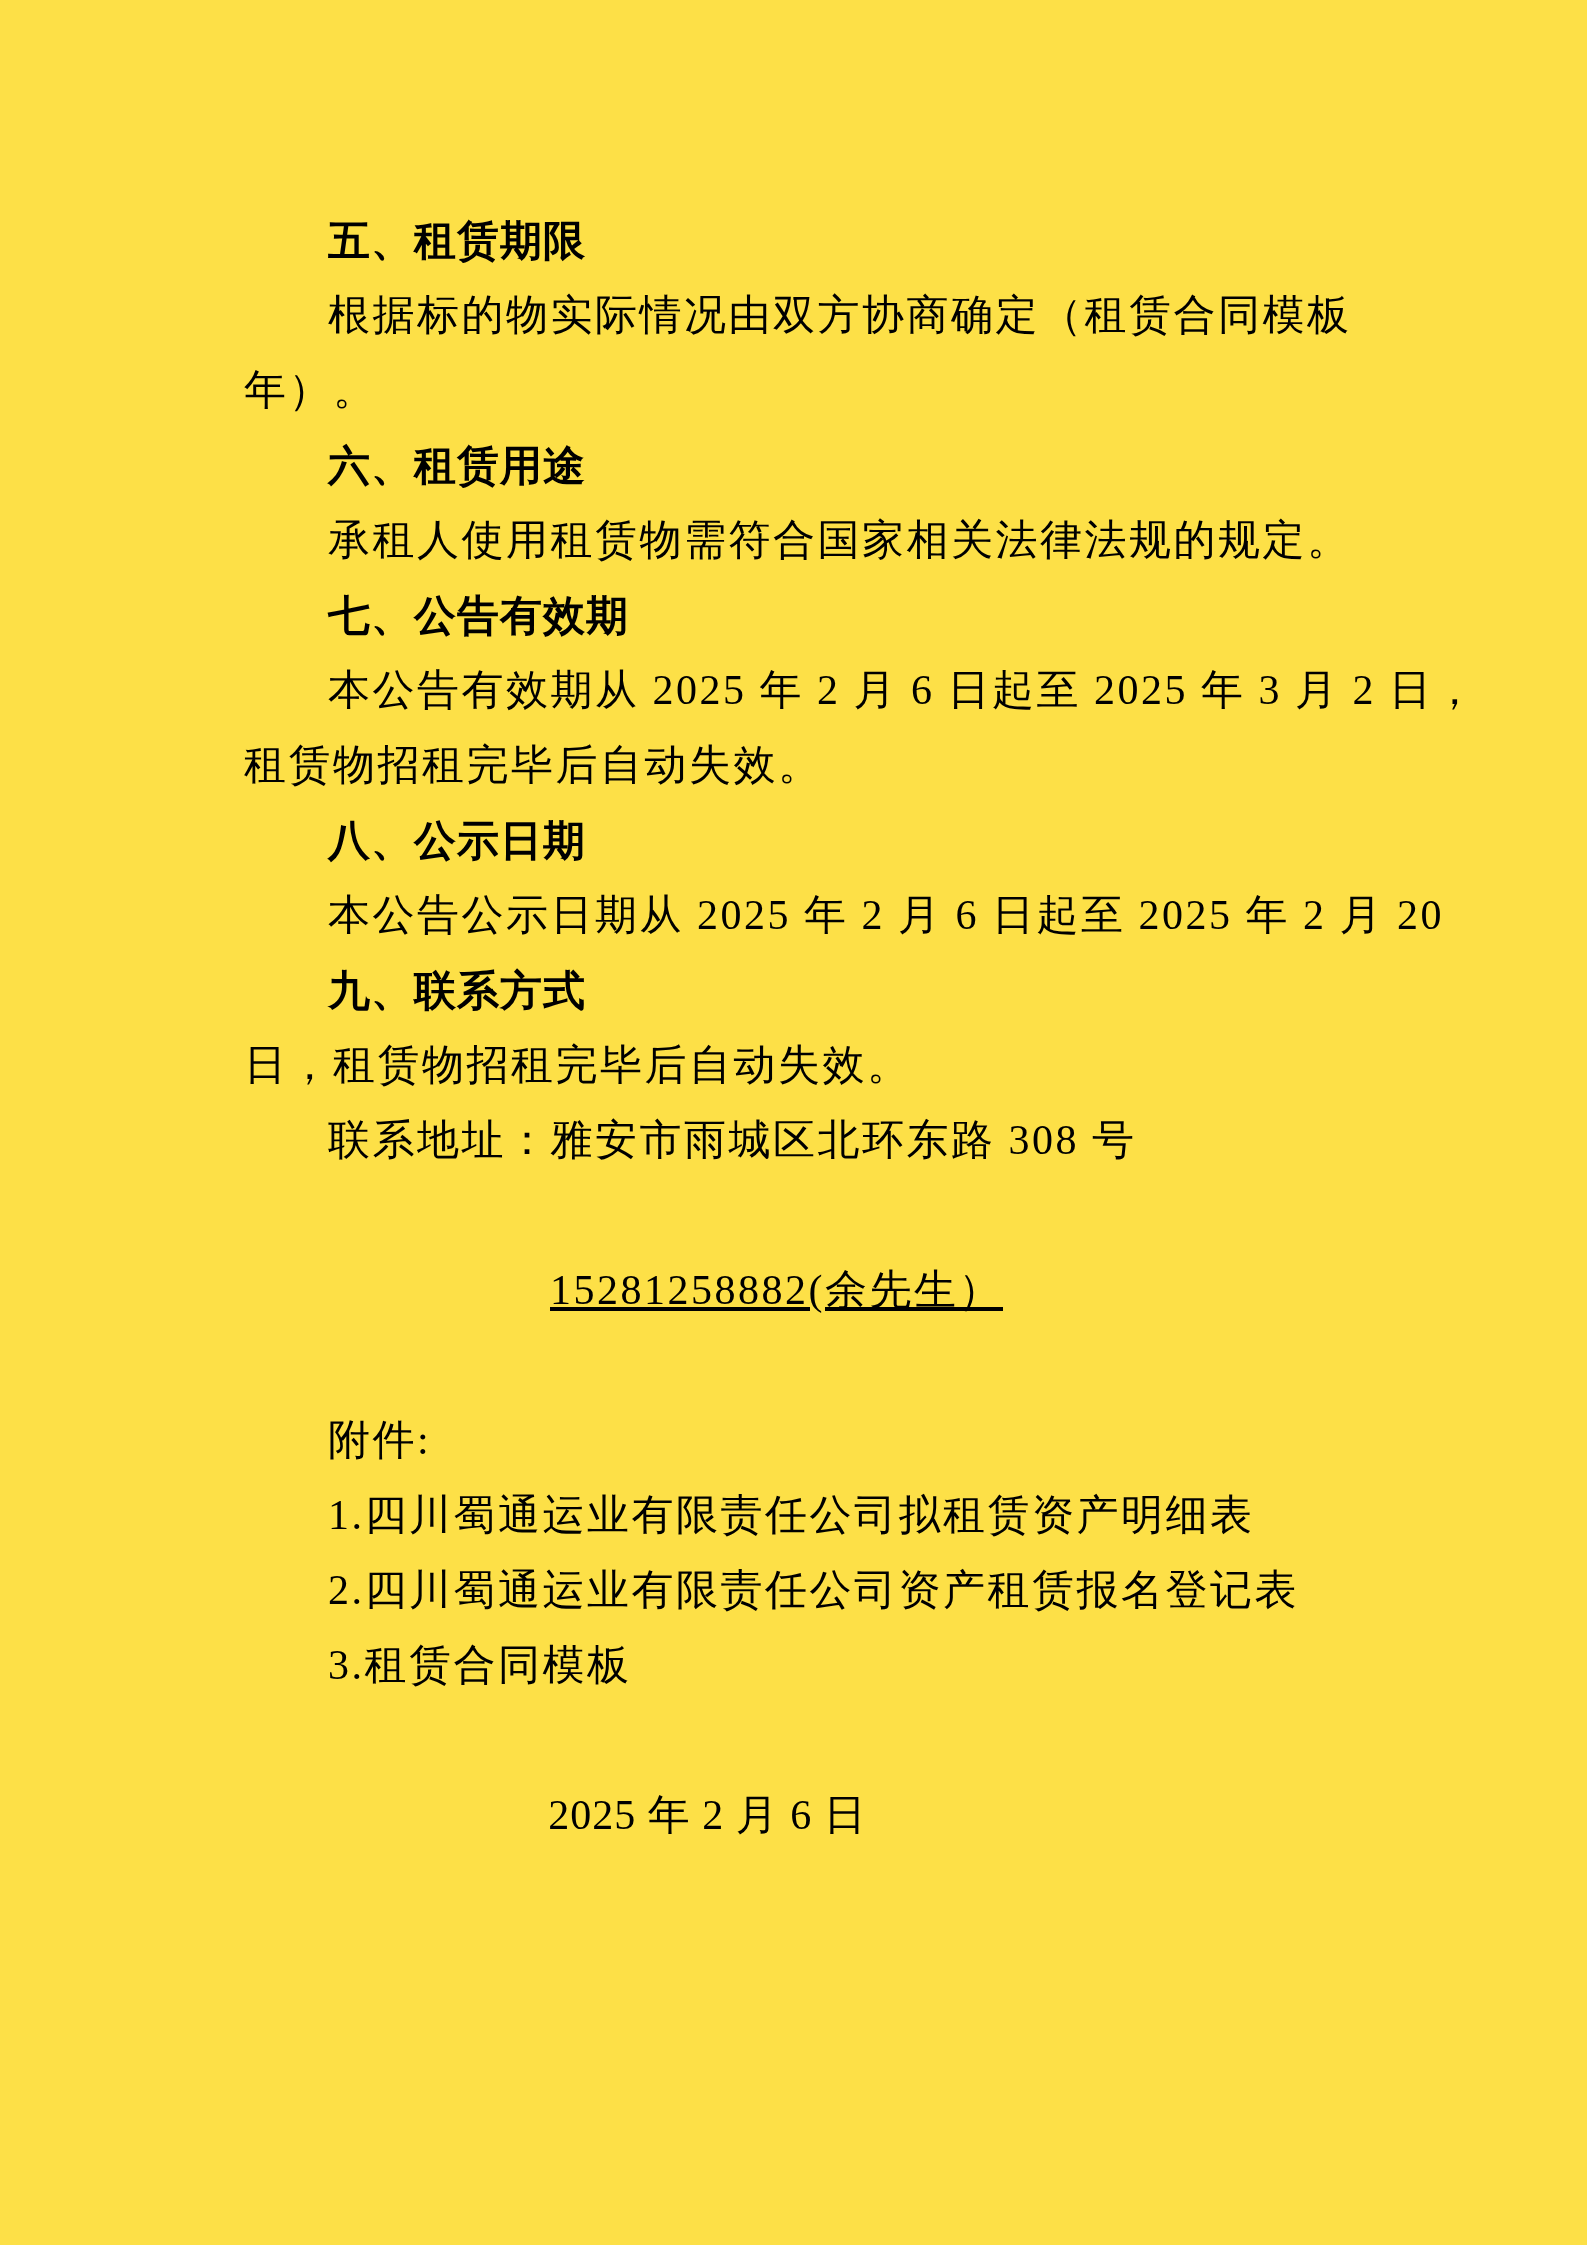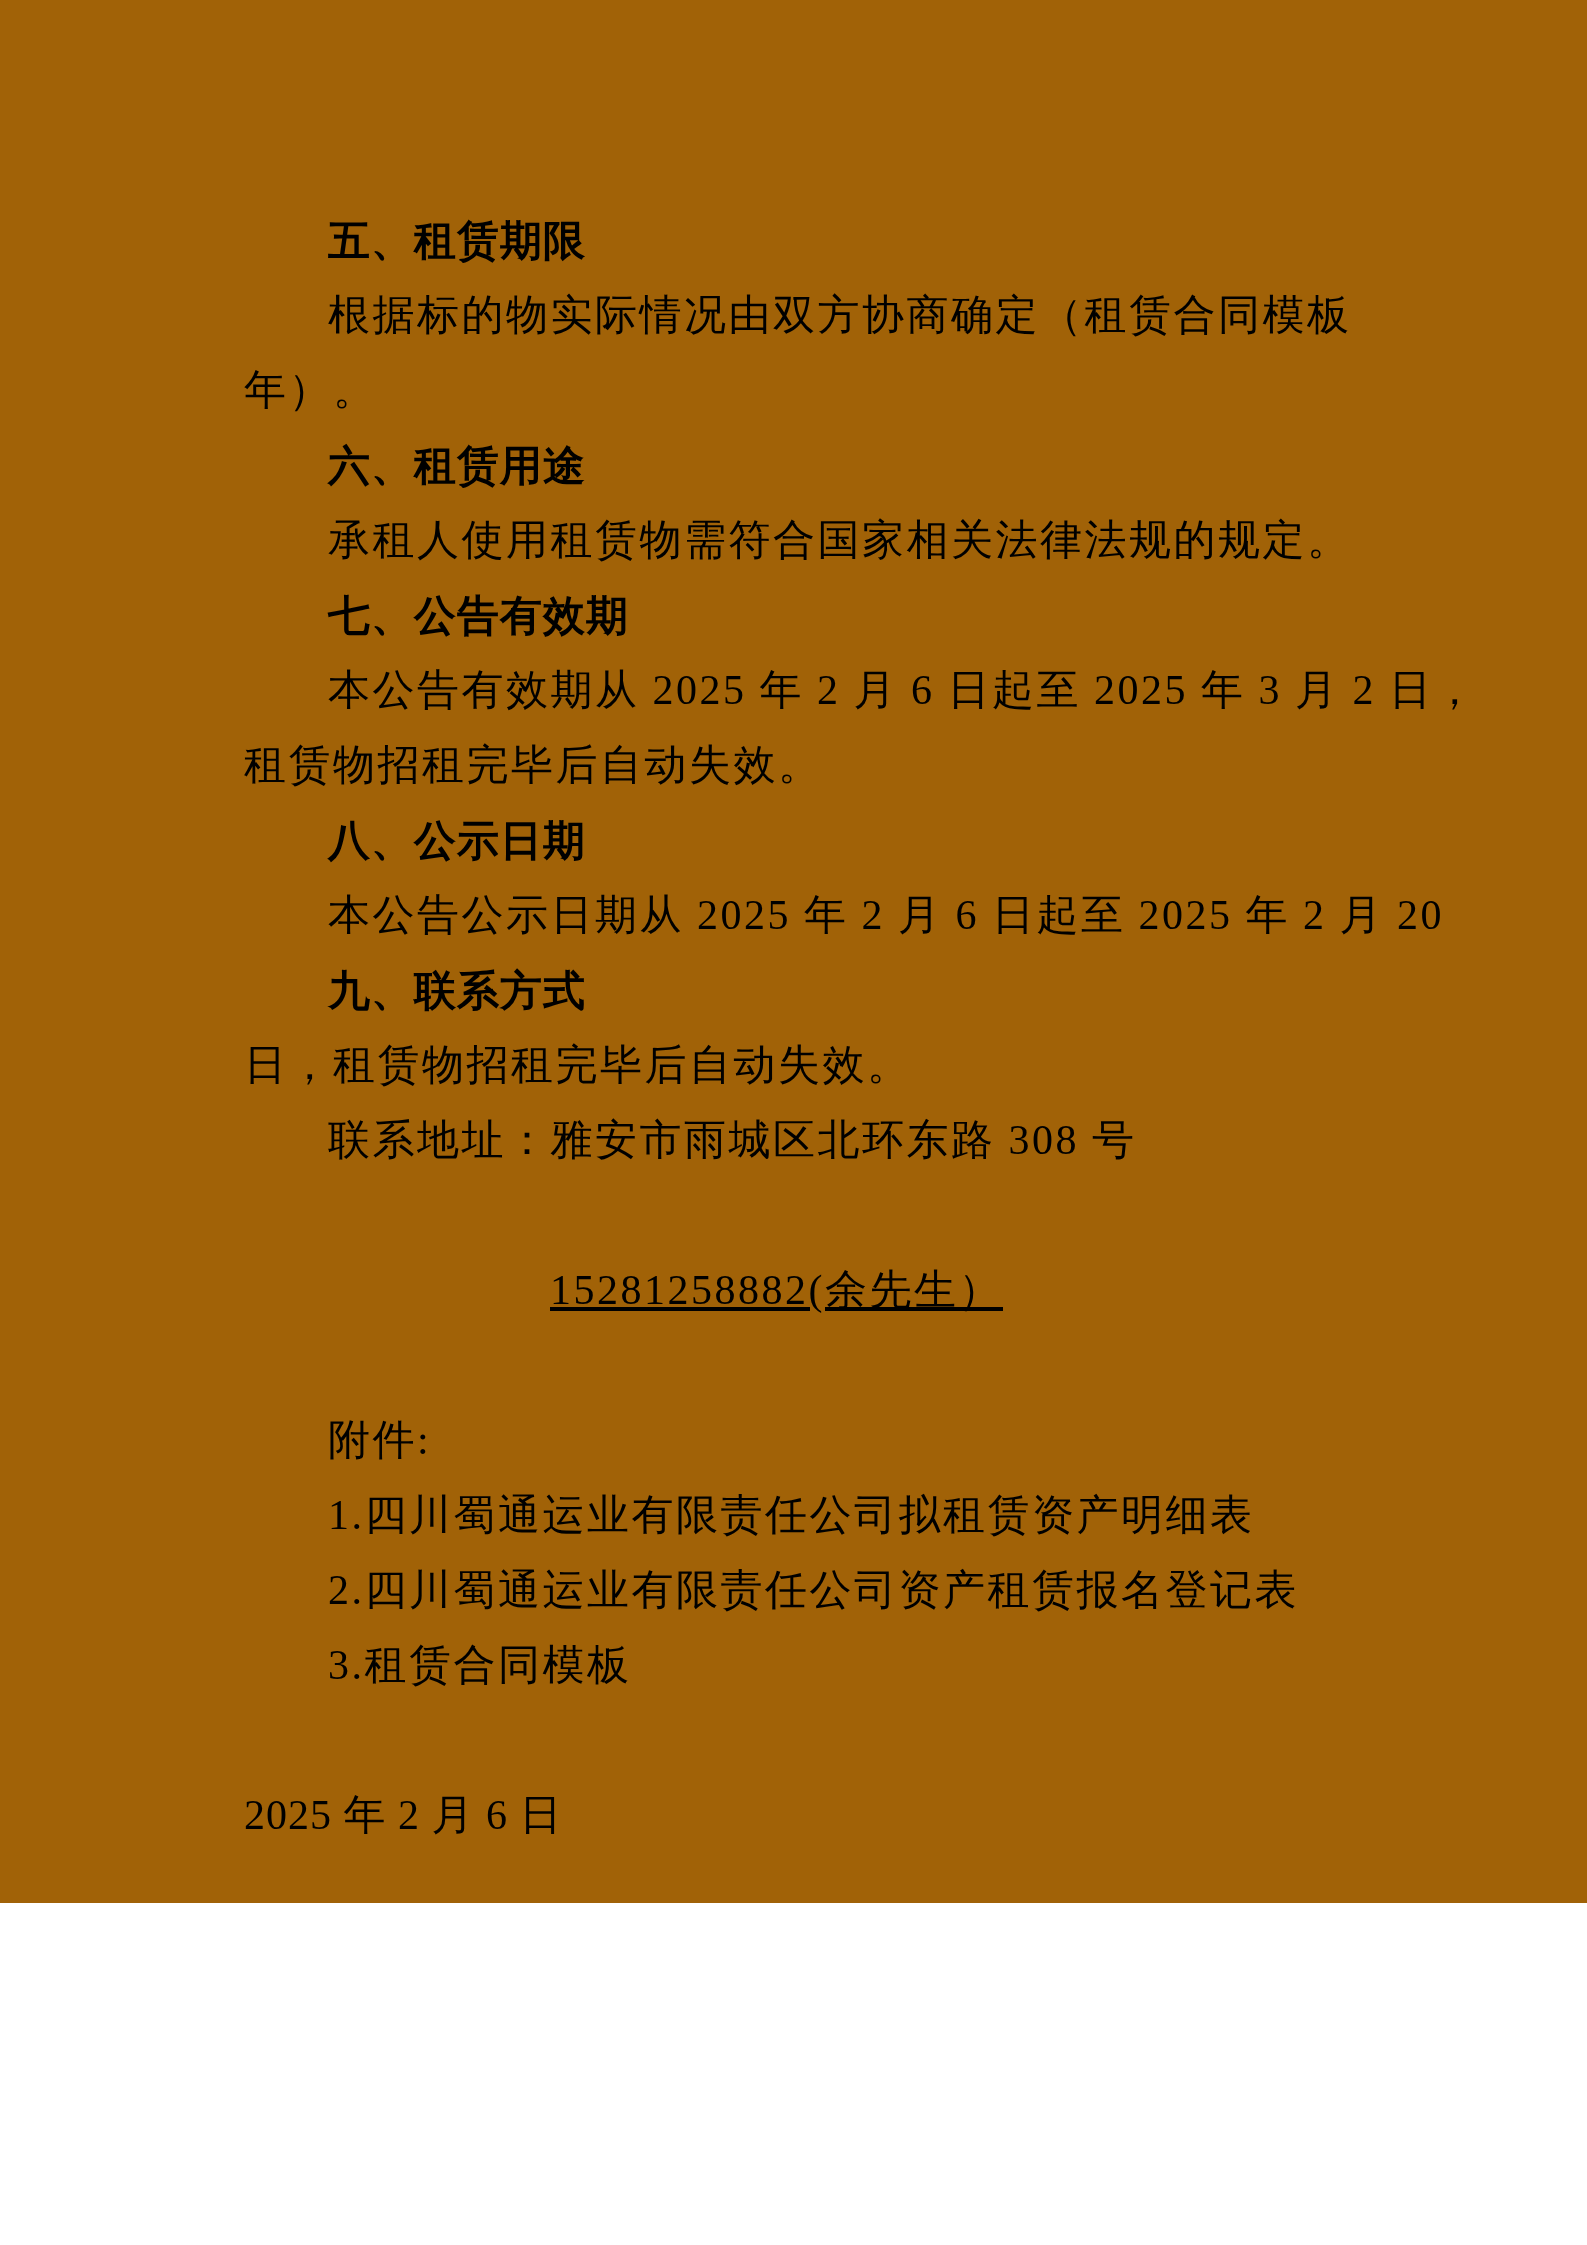--- a/index.html
+++ b/index.html
@@ -1,20 +1,20 @@
 <!DOCTYPE html>
 <html><head>
 <meta charset="utf-8">
 <style>
   html,body{margin:0;padding:0;background:#ffffff;}
   .page{
     position:relative;
     width:1587px;
-    height:1903px;
-    background:#a16207;
+    height:2245px;
+    background:#fde047;
     overflow:hidden;
   }
   .doc{
     position:absolute;
     left:244px;
     top:203px;
     width:1101px;
     color:#000000;
   }
   .ln{
@@ -26,21 +26,21 @@
     white-space:pre;
   }
   .h{
     font-family:"Liberation Sans","DejaVu Sans",sans-serif;
     font-weight:bold;
     letter-spacing:1px;
   }
   .ind{padding-left:84px;}
   .p2{padding-left:306px;text-decoration:underline;}
   .sigc{text-align:right;padding-right:78px;letter-spacing:1px;}
-  .sigd{text-align:left;padding-right:174px;letter-spacing:1px;}
+  .sigd{text-align:center;padding-right:174px;letter-spacing:1px;}
   .sp{height:75px;}
 </style>
 </head>
 <body>
 
 <div class="page">
   <div class="doc">
 
     <div class="ln h ind">五、租赁期限</div>
     <div class="ln ind">根据标的物实际情况由双方协商确定（租赁合同模板</div>

